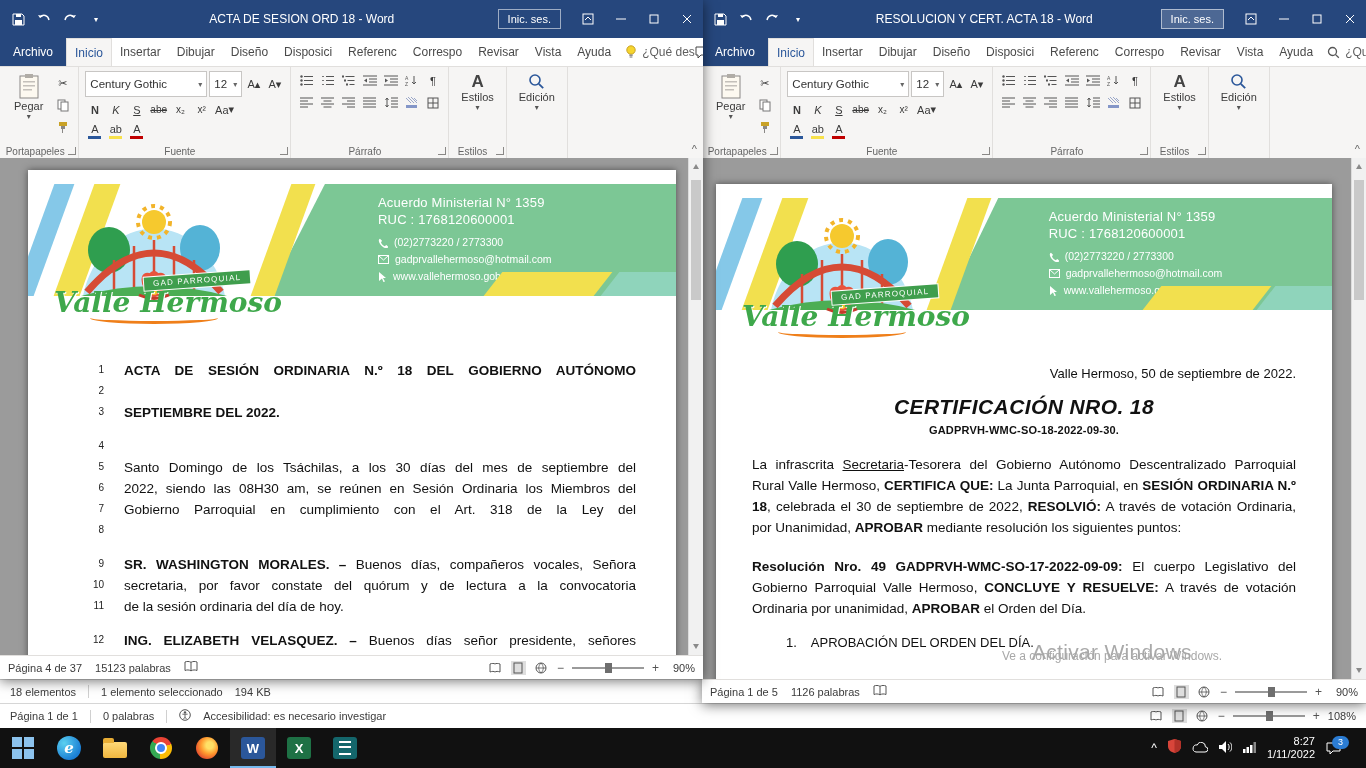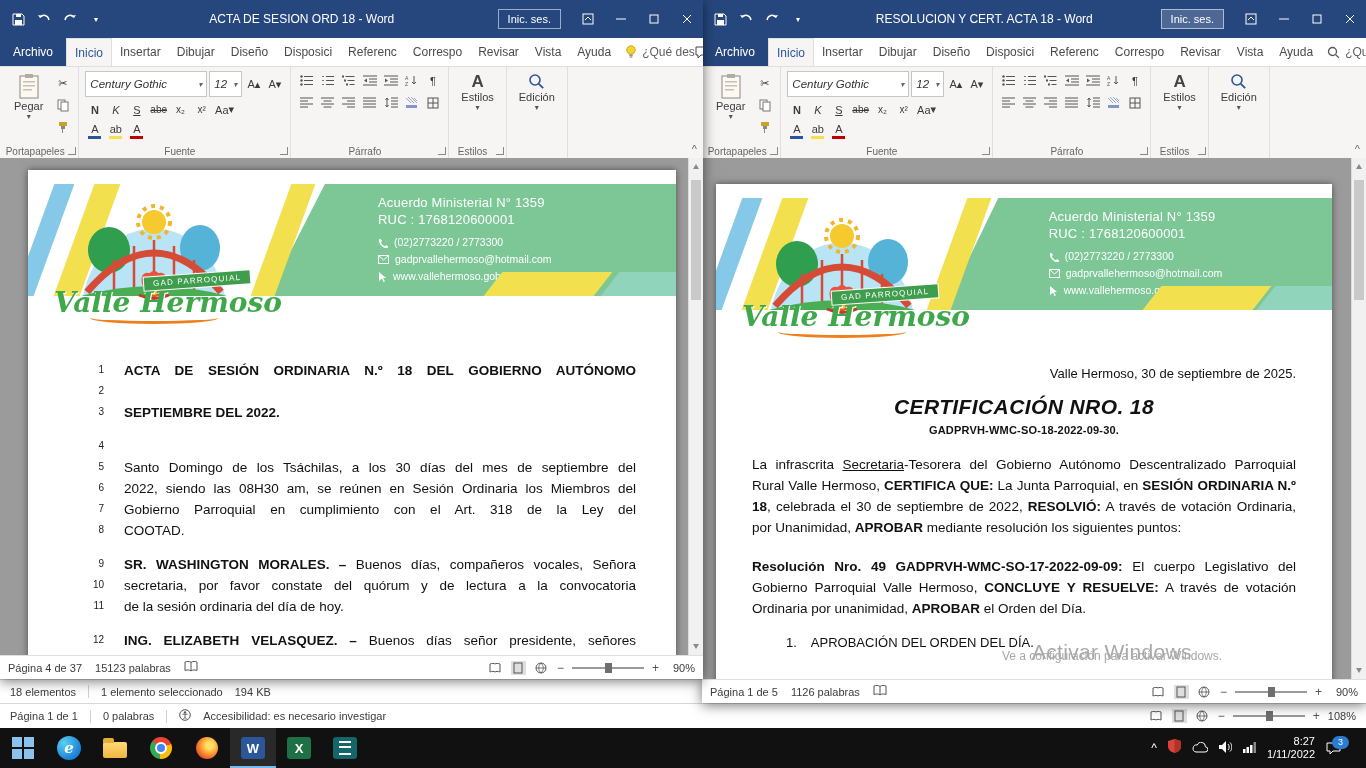--- a/index.html
+++ b/index.html
@@ -33,21 +33,21 @@
   .ribbon{height:92px;background:#f6f5f4;border-bottom:1px solid #d2d0ce;display:flex;position:relative;padding-left:2px;box-sizing:border-box;}
   .rgroup{position:relative;border-right:1px solid #e1dfdd;padding:4px 6px 16px;display:flex;flex-direction:column;gap:3px;}
   .rglabel{position:absolute;bottom:1px;left:0;right:10px;text-align:center;font-size:10px;color:#666;white-space:nowrap;overflow:hidden;}
   .launcher{position:absolute;right:2px;bottom:3px;width:7px;height:7px;border-right:1px solid #8a8886;border-bottom:1px solid #8a8886;}
   .bigbtn{display:flex;flex-direction:column;align-items:center;font-size:11px;color:#3b3b3b;padding:2px 6px;gap:1px;}
   .bigbtn .caret{font-size:8px;color:#555;line-height:7px;}
   .clip-wrap{display:flex;gap:4px;}
   .clip-col{display:flex;flex-direction:column;gap:3px;padding-top:3px;}
   .sbtn{min-width:19px;height:19px;display:inline-flex;align-items:center;justify-content:center;font-size:11px;color:#3b3b3b;padding:0 2px;box-sizing:border-box;}
   .frow{display:flex;align-items:center;gap:2px;}
-  .combo{height:24px;background:#fff;border:1px solid #c8c6c4;display:flex;align-items:center;justify-content:space-between;font-size:11.5px;color:#333;padding:12px 4px;gap:4px;box-sizing:border-box;font-style:italic;}
+  .combo{height:24px;background:#fff;border:1px solid #c8c6c4;display:flex;align-items:center;justify-content:space-between;font-size:11.5px;color:#333;padding:12px 4px;gap:4px;box-sizing:border-box;}
   .font-combo{width:122px;}
   .size-combo{width:33px;}
   .combo .caret{font-size:8px;color:#666;}
   .fb-bold{font-weight:bold}.fb-italic{font-style:italic}.fb-under{text-decoration:underline}.fb-strike{text-decoration:line-through}
   .fb-small{font-size:10px;}
   .stackbtn{display:inline-flex;flex-direction:column;align-items:center;line-height:11px;font-size:11px;color:#3b3b3b;min-width:19px;height:19px;justify-content:center;}
   .bar{display:block;width:13px;height:3px;margin-top:1px;}
   .bar-red{background:#c00000}.bar-yellow{background:#f7e14b}.bar-blue{background:#2b579a}
   .styles-a{font-size:17px;font-weight:bold;color:#444;line-height:17px;}
   .ribbon-collapse{position:absolute;right:6px;bottom:3px;font-size:11px;color:#666;}
@@ -515,21 +515,21 @@
               <circle cx="85" cy="103" r="4" fill="#f6c92e"></circle>
               <path d="M70 107 Q85 114 100 107" stroke="#c43b2a" stroke-width="3" fill="none"></path>
             </svg>
             <div class="logo-ribbon">GAD PARROQUIAL</div>
             <div class="logo-script">Valle Hermoso</div>
             <div class="logo-swoosh"></div>
           </div>
         </div>
 
         <div class="cert-body">
-          <div class="date-line">Valle Hermoso, 30 de septiembre  de 2025.</div>
+          <div class="date-line">Valle Hermoso, 50 de septiembre  de 2022.</div>
           <div class="cert-title">CERTIFICACIÓN NRO. 18</div>
           <div class="cert-code">GADPRVH-WMC-SO-18-2022-09-30.</div>
           <div id="cert-paras">
               <div class="rpara"><span>La infrascrita </span><span class="u">Secretaria</span><span>-Tesorera del Gobierno Autónomo Descentralizado Parroquial Rural Valle Hermoso, </span><span class="b ">CERTIFICA QUE:</span><span> La Junta Parroquial, en </span><span class="b ">SESIÓN ORDINARIA N.º 18</span><span>, celebrada el 30 de septiembre  de 2022, </span><span class="b ">RESOLVIÓ:</span><span> A través de votación Ordinaria, por Unanimidad, </span><span class="b ">APROBAR</span><span> mediante resolución los siguientes puntos:</span></div>
               <div class="rpara"><span class="b ">Resolución Nro. 49 GADPRVH-WMC-SO-17-2022-09-09:</span><span> El cuerpo Legislativo del Gobierno Parroquial Valle Hermoso, </span><span class="b ">CONCLUYE Y RESUELVE:</span><span> A través de votación Ordinaria por unanimidad, </span><span class="b ">APROBAR</span><span> el Orden del Día.</span></div>
             </div>
           <div class="olitem">
             <span>1.</span>
             <span>APROBACIÓN DEL ORDEN DEL DÍA.</span>
           </div>
@@ -931,21 +931,20 @@
             <div class="dline">
               <span class="lnum">6</span>
               <span class="ltxt j"><span>2022, siendo las 08H30 am, se reúnen en Sesión Ordinaria los Miembros del</span></span>
             </div>
             <div class="dline">
               <span class="lnum">7</span>
               <span class="ltxt j"><span>Gobierno Parroquial en cumplimiento con el Art. 318 de la Ley del</span></span>
             </div>
             <div class="dline">
               <span class="lnum">8</span>
-              <span class="ltxt"><span>COOTAD.</span></span>
             </div>
             <div class="pgap"></div>
             <div class="dline">
               <span class="lnum">9</span>
               <span class="ltxt j"><span class="b ">SR. WASHINGTON MORALES. – </span><span>Buenos días, compañeros vocales, Señora</span></span>
             </div>
             <div class="dline">
               <span class="lnum">10</span>
               <span class="ltxt j"><span>secretaria, por favor constate del quórum y de lectura a la convocatoria</span></span>
             </div>

